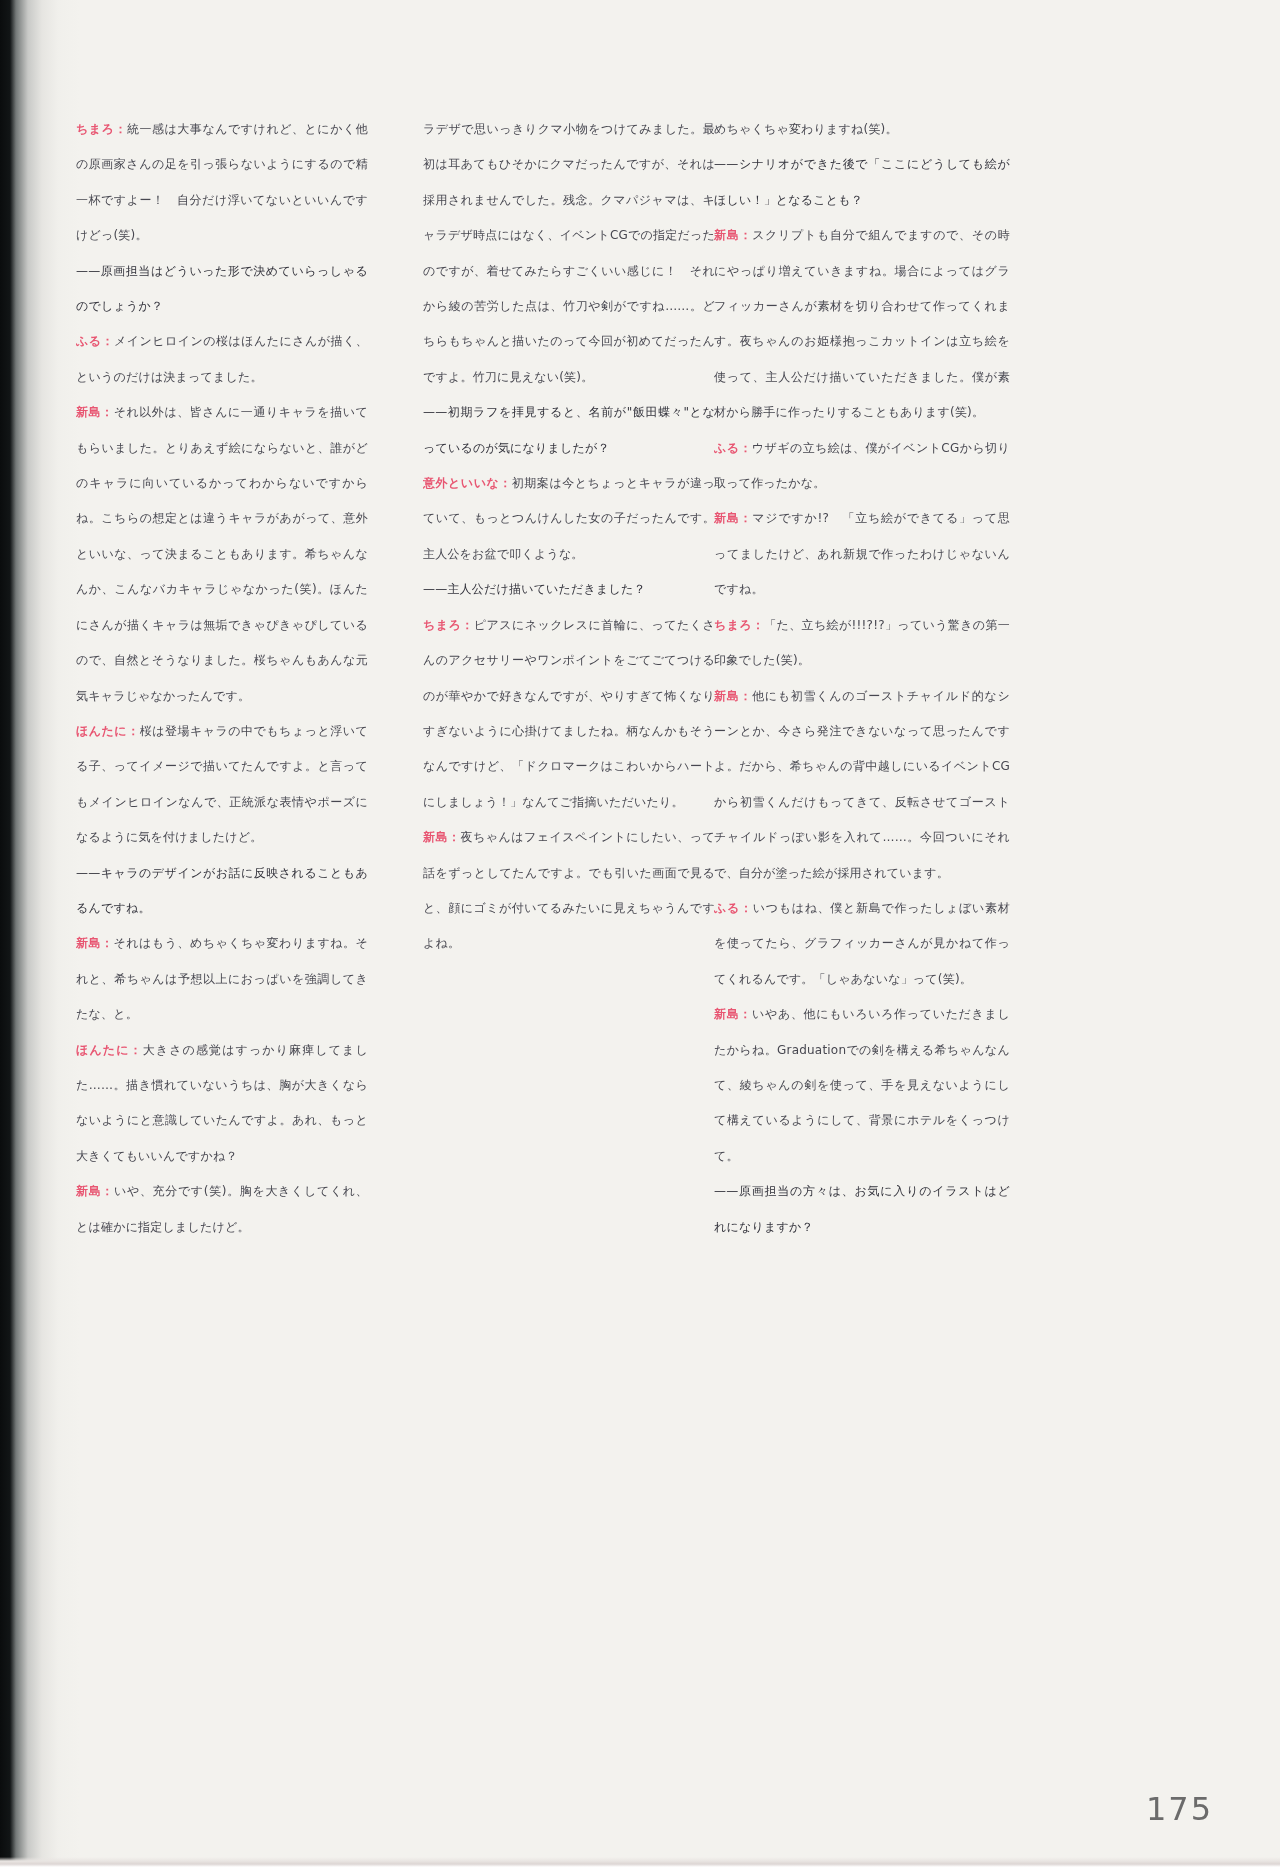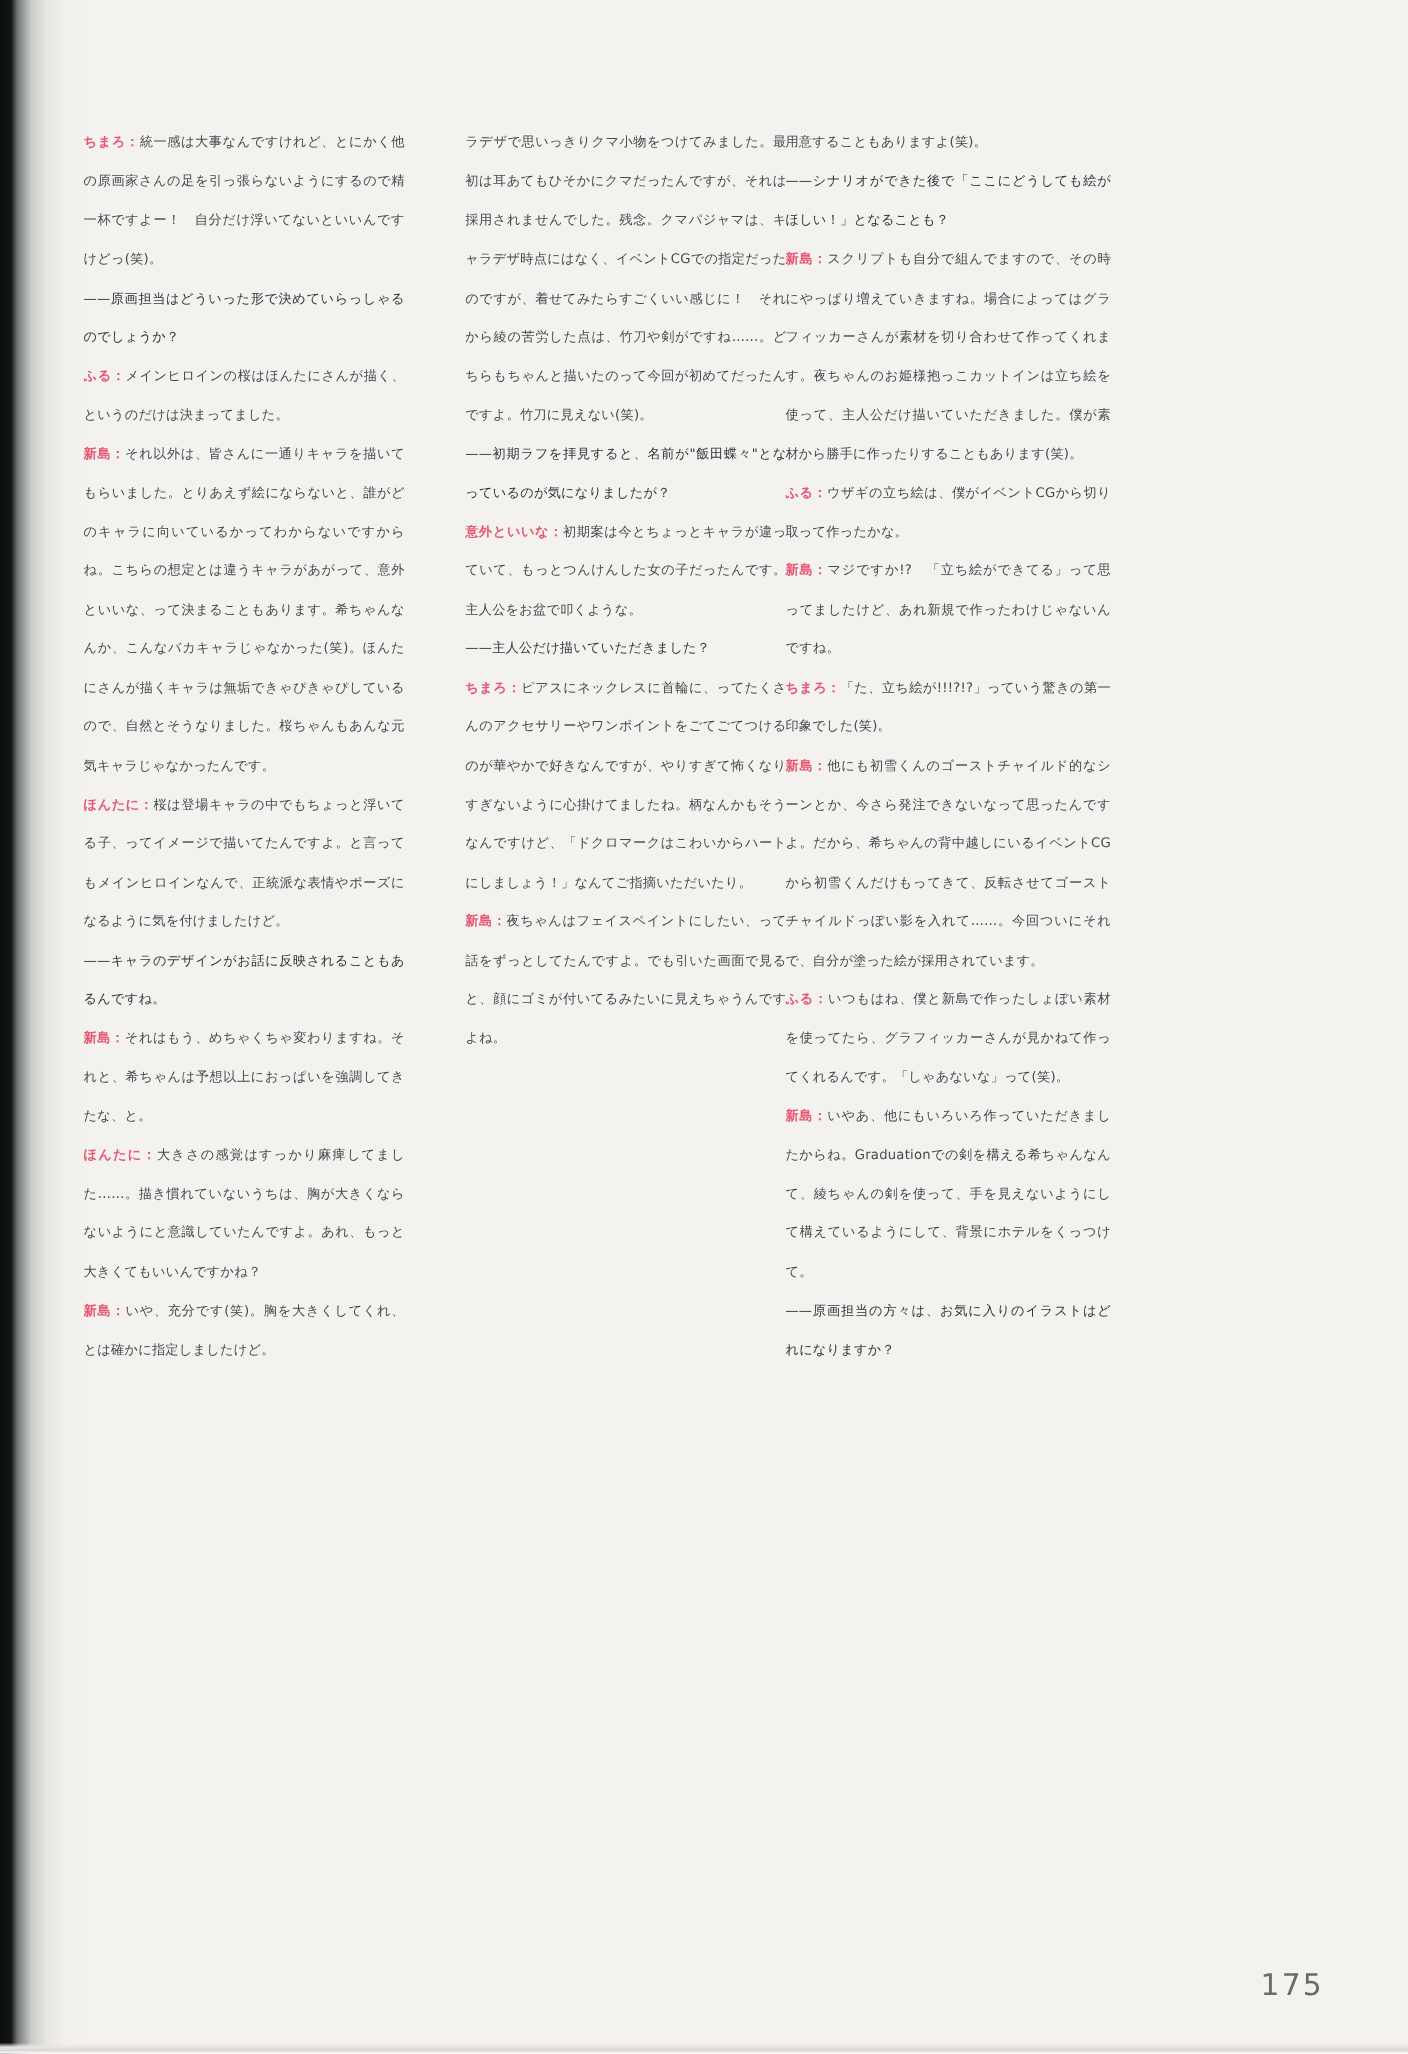--- a/index.html
+++ b/index.html
@@ -45,21 +45,21 @@
   p.question {
     font-weight: normal;
     color: var(--question-color, #33333c);
   }
   .speaker-name {
     font-weight: bold;
     color: var(--speaker-color, #e85672);
   }
   .page-number {
     position: absolute; left: 1146px; top: 1790px;
-    font-size: 27px; letter-spacing: 2px;
+    font-size: 32px; letter-spacing: 2px;
     color: #6b6b6b;
     text-align: right;
   }
 </style>
 </head>
 <body>
 
 <div class="scan-page">
   <div class="edge-left"></div>
   <div class="edge-bottom"></div>
@@ -77,21 +77,21 @@
     </div>
   <div class="column" id="col-2">
       <p class="block plain">ラデザで思いっきりクマ小物をつけてみました。最初は耳あてもひそかにクマだったんですが、それは採用されませんでした。残念。クマパジャマは、キャラデザ時点にはなく、イベントCGでの指定だったのですが、着せてみたらすごくいい感じに！　それから綾の苦労した点は、竹刀や剣がですね……。どちらもちゃんと描いたのって今回が初めてだったんですよ。竹刀に見えない(笑)。</p>
       <p class="block question">——初期ラフを拝見すると、名前が"飯田蝶々"となっているのが気になりましたが？</p>
       <p class="block speaker"><span class="speaker-name">意外といいな：</span>初期案は今とちょっとキャラが違っていて、もっとつんけんした女の子だったんです。主人公をお盆で叩くような。</p>
       <p class="block question">——主人公だけ描いていただきました？</p>
       <p class="block speaker"><span class="speaker-name">ちまろ：</span>ピアスにネックレスに首輪に、ってたくさんのアクセサリーやワンポイントをごてごてつけるのが華やかで好きなんですが、やりすぎて怖くなりすぎないように心掛けてましたね。柄なんかもそうなんですけど、「ドクロマークはこわいからハートにしましょう！」なんてご指摘いただいたり。</p>
       <p class="block speaker"><span class="speaker-name">新島：</span>夜ちゃんはフェイスペイントにしたい、って話をずっとしてたんですよ。でも引いた画面で見ると、顔にゴミが付いてるみたいに見えちゃうんですよね。</p>
     </div>
   <div class="column" id="col-3">
-      <p class="block plain">用意することもありますよ(笑)。</p>
+      <p class="block plain">めちゃくちゃ変わりますね(笑)。</p>
       <p class="block question">——シナリオができた後で「ここにどうしても絵がほしい！」となることも？</p>
       <p class="block speaker"><span class="speaker-name">新島：</span>スクリプトも自分で組んでますので、その時にやっぱり増えていきますね。場合によってはグラフィッカーさんが素材を切り合わせて作ってくれます。夜ちゃんのお姫様抱っこカットインは立ち絵を使って、主人公だけ描いていただきました。僕が素材から勝手に作ったりすることもあります(笑)。</p>
       <p class="block speaker"><span class="speaker-name">ふる：</span>ウザギの立ち絵は、僕がイベントCGから切り取って作ったかな。</p>
       <p class="block speaker"><span class="speaker-name">新島：</span>マジですか!?　「立ち絵ができてる」って思ってましたけど、あれ新規で作ったわけじゃないんですね。</p>
       <p class="block speaker"><span class="speaker-name">ちまろ：</span>「た、立ち絵が!!!?!?」っていう驚きの第一印象でした(笑)。</p>
       <p class="block speaker"><span class="speaker-name">新島：</span>他にも初雪くんのゴーストチャイルド的なシーンとか、今さら発注できないなって思ったんですよ。だから、希ちゃんの背中越しにいるイベントCGから初雪くんだけもってきて、反転させてゴーストチャイルドっぽい影を入れて……。今回ついにそれで、自分が塗った絵が採用されています。</p>
       <p class="block speaker"><span class="speaker-name">ふる：</span>いつもはね、僕と新島で作ったしょぼい素材を使ってたら、グラフィッカーさんが見かねて作ってくれるんです。「しゃあないな」って(笑)。</p>
       <p class="block speaker"><span class="speaker-name">新島：</span>いやあ、他にもいろいろ作っていただきましたからね。Graduationでの剣を構える希ちゃんなんて、綾ちゃんの剣を使って、手を見えないようにして構えているようにして、背景にホテルをくっつけて。</p>
       <p class="block question">——原画担当の方々は、お気に入りのイラストはどれになりますか？</p>
     </div>

